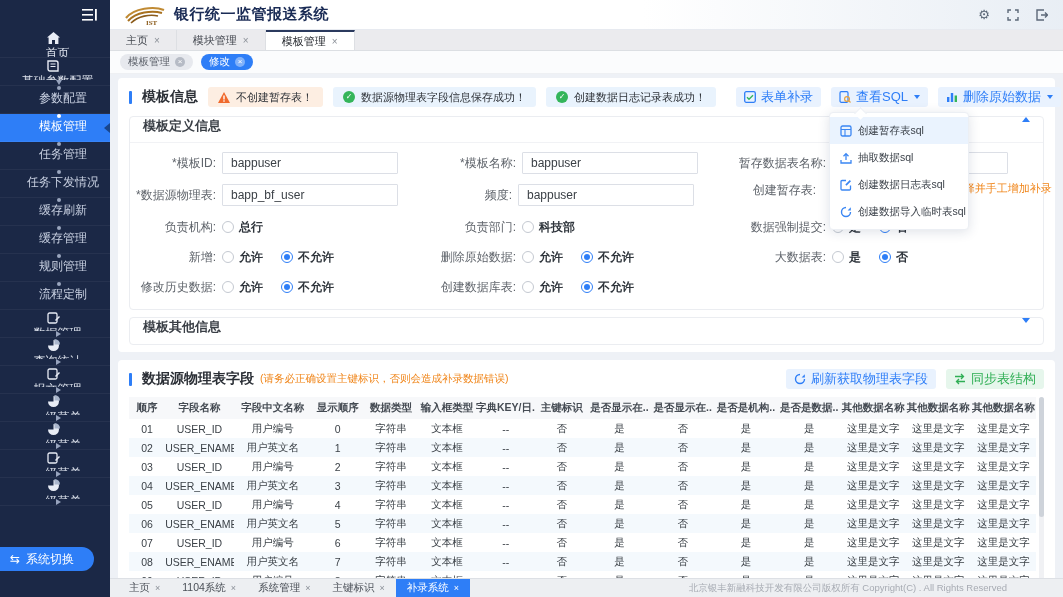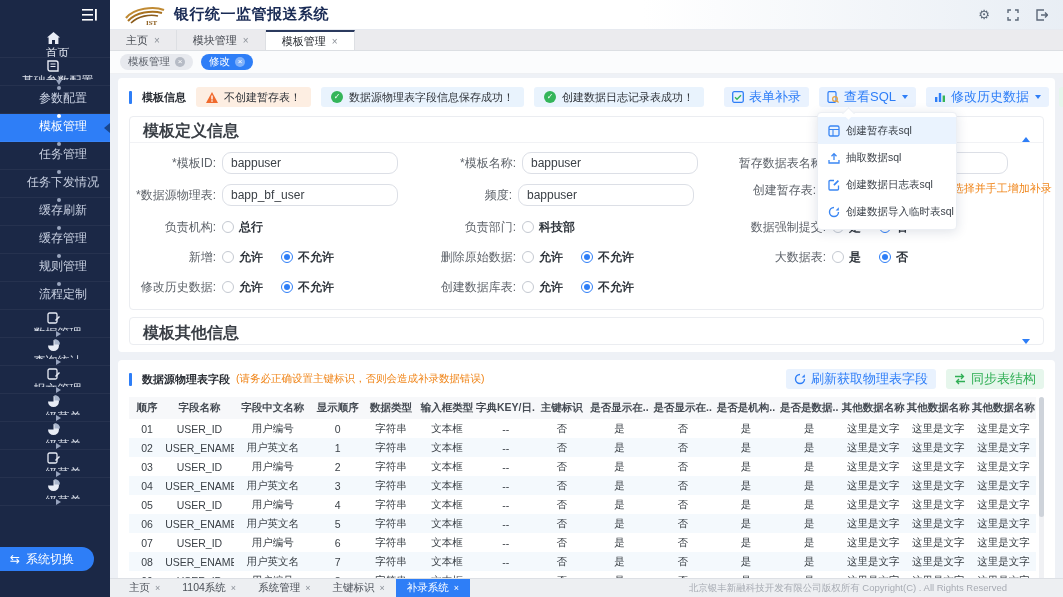--- a/index.html
+++ b/index.html
@@ -44,58 +44,58 @@
   .chip-x{width:10px;height:10px;border-radius:50%;font-size:8px;line-height:10px;text-align:center;font-style:normal;}
   .chip.gray .chip-x{background:#b6bbc5;color:#fff;}
   .chip.blue .chip-x{background:rgba(255,255,255,.4);color:#fff;}
 
   
   .content{position:absolute;left:110px;top:74px;right:0;bottom:19px;padding:4px 8px;overflow:hidden;}
   .panel{background:#fff;border-radius:4px;padding:7px 11px;}
   .p1{margin-bottom:8px;}
   .p-head{display:flex;align-items:center;gap:10px;height:24px;}
   .tmark{width:3px;height:13px;background:#2e7ef7;border-radius:1px;flex:0 0 3px;}
-  .p-title{font-size:11px;font-weight:bold;color:#2b2f36;white-space:nowrap;}
+  .p-title{font-size:14px;font-weight:bold;color:#2b2f36;white-space:nowrap;}
   .alert{display:flex;align-items:center;gap:6px;height:20px;padding:0 10px;border-radius:3px;font-size:11px;color:#2e3238;white-space:nowrap;}
   .alert.warn{background:#fdeee2;}
   .alert.ok{background:#e9f3fd;}
   .ok-ic{width:12px;height:12px;border-radius:50%;background:#34b55a;color:#fff;font-size:8px;line-height:12px;text-align:center;flex:0 0 12px;}
   .spacer{flex:1;}
   .btn{display:inline-flex;align-items:center;gap:5px;height:20px;padding:0 8px;border:none;border-radius:3px;font-size:13px;cursor:pointer;white-space:nowrap;font-family:inherit;}
   .btn-lite{background:#e9f2fe;color:#2e7ef7;}
   .btn-green{background:#e6f6ec;color:#2fae54;}
   .caret{border-left:3.5px solid transparent;border-right:3.5px solid transparent;border-top:4.5px solid currentColor;margin-left:1px;}
 
   
   .btn-wrap{position:relative;}
   .dropdown{position:absolute;top:25px;left:-2px;width:140px;background:#fff;border:1px solid #eceff4;border-radius:4px;box-shadow:0 2px 12px rgba(30,50,90,.14);padding:4px 0;z-index:30;}
   .dropdown::before{content:'';position:absolute;top:-4px;left:26px;width:8px;height:8px;background:#fff;transform:rotate(45deg);border-left:1px solid #eceff4;border-top:1px solid #eceff4;}
   .dd-item{display:flex;align-items:center;gap:6px;height:27px;padding:0 10px;font-size:10.5px;color:#3c424a;cursor:pointer;white-space:nowrap;}
   .dd-item.hl{background:#eaf3fe;}
   .dd-ic{width:12px;height:12px;flex:0 0 12px;color:#3a86f3;}
 
   
   .subpanel{border:1px solid #ebedf1;border-radius:4px;margin-top:7px;}
-  .sp-head{display:flex;align-items:flex-end;height:26px;padding:0 13px;font-size:16px;font-weight:bold;color:#3a3f46;}
+  .sp-head{display:flex;align-items:flex-start;height:26px;padding:0 13px;font-size:13px;font-weight:bold;color:#3a3f46;}
   .subpanel.open .sp-head{border-bottom:1px solid #f1f2f5;}
   .tri{margin-left:auto;width:0;height:0;}
   .tri.up{border-left:4px solid transparent;border-right:4px solid transparent;border-bottom:5px solid #2e7ef7;}
   .tri.down{border-left:4px solid transparent;border-right:4px solid transparent;border-top:5px solid #2e7ef7;}
 
   .form{padding:9px 2px 11px 2px;display:flex;flex-direction:column;gap:8px;}
   .frow{display:flex;align-items:center;min-height:22px;}
   .fcell{display:flex;align-items:center;}
   .fc1{width:270px;}
   .fc2{width:302px;}
   .fc3{flex:1;}
   .flabel{text-align:right;font-size:12px;color:#5f646b;padding-right:6px;white-space:nowrap;}
   .fc1 .flabel{width:90px;}
   .fc2 .flabel{width:120px;}
   .fc3 .flabel{width:128px;}
-  .tinput{width:176px;height:22px;border:1px solid #dcdfe6;border-radius:9px;font-size:12px;color:#3b4046;padding:0 8px;background:#fff;font-family:inherit;}
+  .tinput{width:176px;height:22px;border:1px solid #dcdfe6;border-radius:1px;font-size:12px;color:#3b4046;padding:0 8px;background:#fff;font-family:inherit;}
   .radio-group{display:flex;align-items:center;gap:18px;}
   .radio-opt{display:inline-flex;align-items:center;gap:5px;cursor:pointer;}
   .radio{position:relative;width:12px;height:12px;border-radius:50%;border:1px solid #c4c9d1;background:#fff;flex:0 0 12px;}
   .radio.checked{border-color:#2e7ef7;}
   .radio.checked::after{content:'';position:absolute;left:2px;top:2px;width:6px;height:6px;border-radius:50%;background:#2e7ef7;}
   .ropt-label{font-size:12px;color:#2f353c;font-weight:bold;font-style:normal;}
   .fnote{width:205px;font-size:11px;line-height:13px;color:#f08519;margin-left:28px;}
 
   
   .p2{position:relative;}
@@ -387,21 +387,21 @@
               <span>创建数据导入临时表sql</span>
             </div>
           </div>
         </div>
         <button class="btn btn-lite">
           <svg class="dd-ic" viewBox="0 0 12 12">
               <rect x="1" y="6" width="2.4" height="5" fill="#2e7ef7"></rect>
               <rect x="4.8" y="2" width="2.4" height="9" fill="#2e7ef7"></rect>
               <rect x="8.6" y="4.5" width="2.4" height="6.5" fill="#34b55a"></rect>
             </svg>
-          <span>修改历史数据</span>
+          <span>删除原始数据</span>
           <i class="caret"></i>
         </button>
         <button class="btn btn-green">
           <svg class="dd-ic" viewBox="0 0 12 12">
               <path d="M1 1h8l2 2v8H1z" fill="#2fae54"></path>
               <rect x="3" y="1.6" width="5" height="3" fill="#fff"></rect>
               <rect x="3" y="6.5" width="6" height="4" fill="#fff"></rect>
             </svg>
           <span>保存</span>
 

